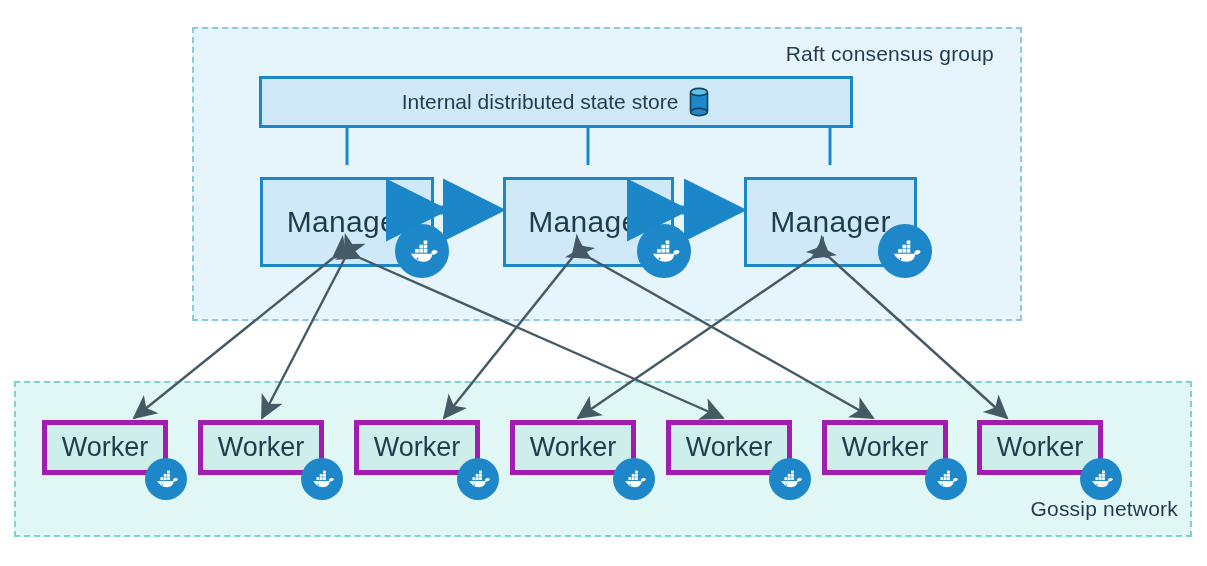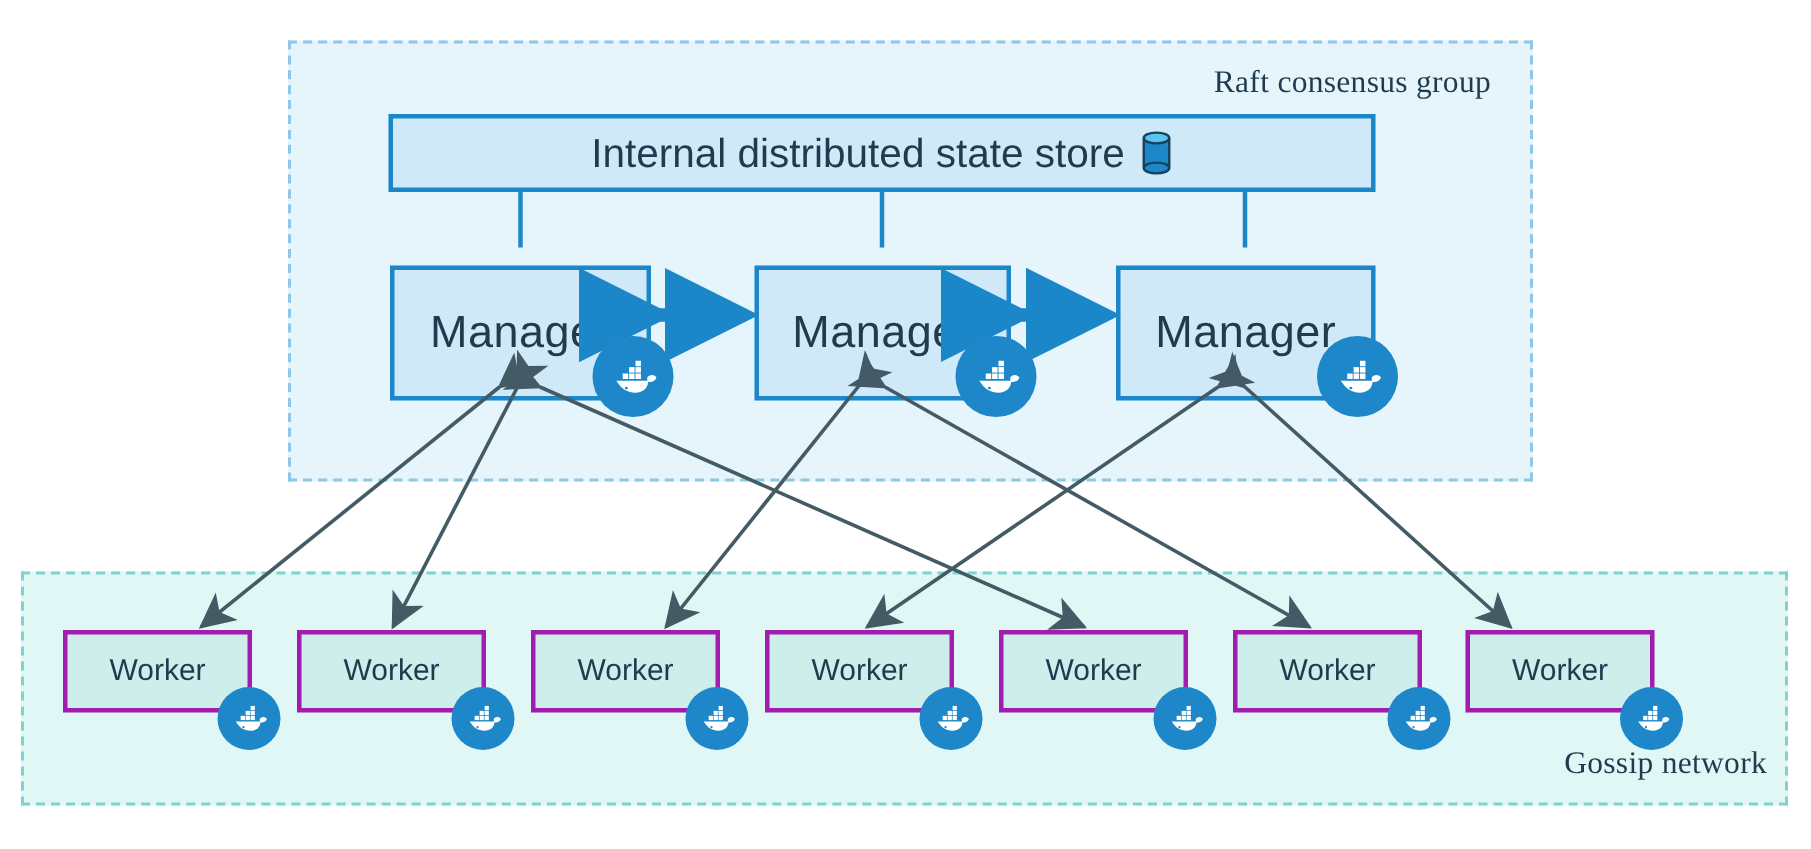--- a/index.html
+++ b/index.html
@@ -11,42 +11,42 @@
   #raft-group{
     left:192px;top:27px;width:830px;height:294px;
     background:#e6f4fb;border:2px dashed #8ec8e8;
   }
   #gossip-group{
     left:14px;top:381px;width:1178px;height:156px;
     background:#e0f7f5;border:2px dashed #7fd3cf;
   }
   .group-label{
     position:absolute;color:#1f3b4d;white-space:nowrap;
-    font-size:21px;letter-spacing:.2px;font-family:Liberation Serif, serif;
+    font-size:21px;letter-spacing:.2px;
   }
   #raft-label{right:26px;top:13px;}
   #gossip-label{right:12px;bottom:14px;}
 
   
   .node{
     position:absolute;box-sizing:border-box;display:flex;
     align-items:center;justify-content:center;color:#1f3b4d;
   }
   .store{
-    left:259px;top:76px;width:658px;height:52px;
-    background:#cfe9f9;border:3px solid #1b87c9;font-size:27px;
+    left:259px;top:76px;width:594px;height:52px;
+    background:#cfe9f9;border:3px solid #1b87c9;font-size:21px;
   }
   .store .store-inner{display:flex;align-items:center;gap:10px;}
   .manager{
     background:#cfe9f9;border:3px solid #1b87c9;
     font-size:30px;letter-spacing:.3px;margin-top:12px;
   }
   .worker{
-    background:#cdeeeb;border:3px solid #a21caf;
-    font-size:20px;
+    background:#cdeeeb;border:5px solid #a21caf;
+    font-size:27px;
     text-align:right;
   }
 
   
   .docker-badge{
     position:absolute;width:54px;height:54px;border-radius:50%;
     background:#1d87c9;display:flex;align-items:center;justify-content:center;
     z-index:6;
   }
   .docker-badge.small{width:42px;height:42px;}

